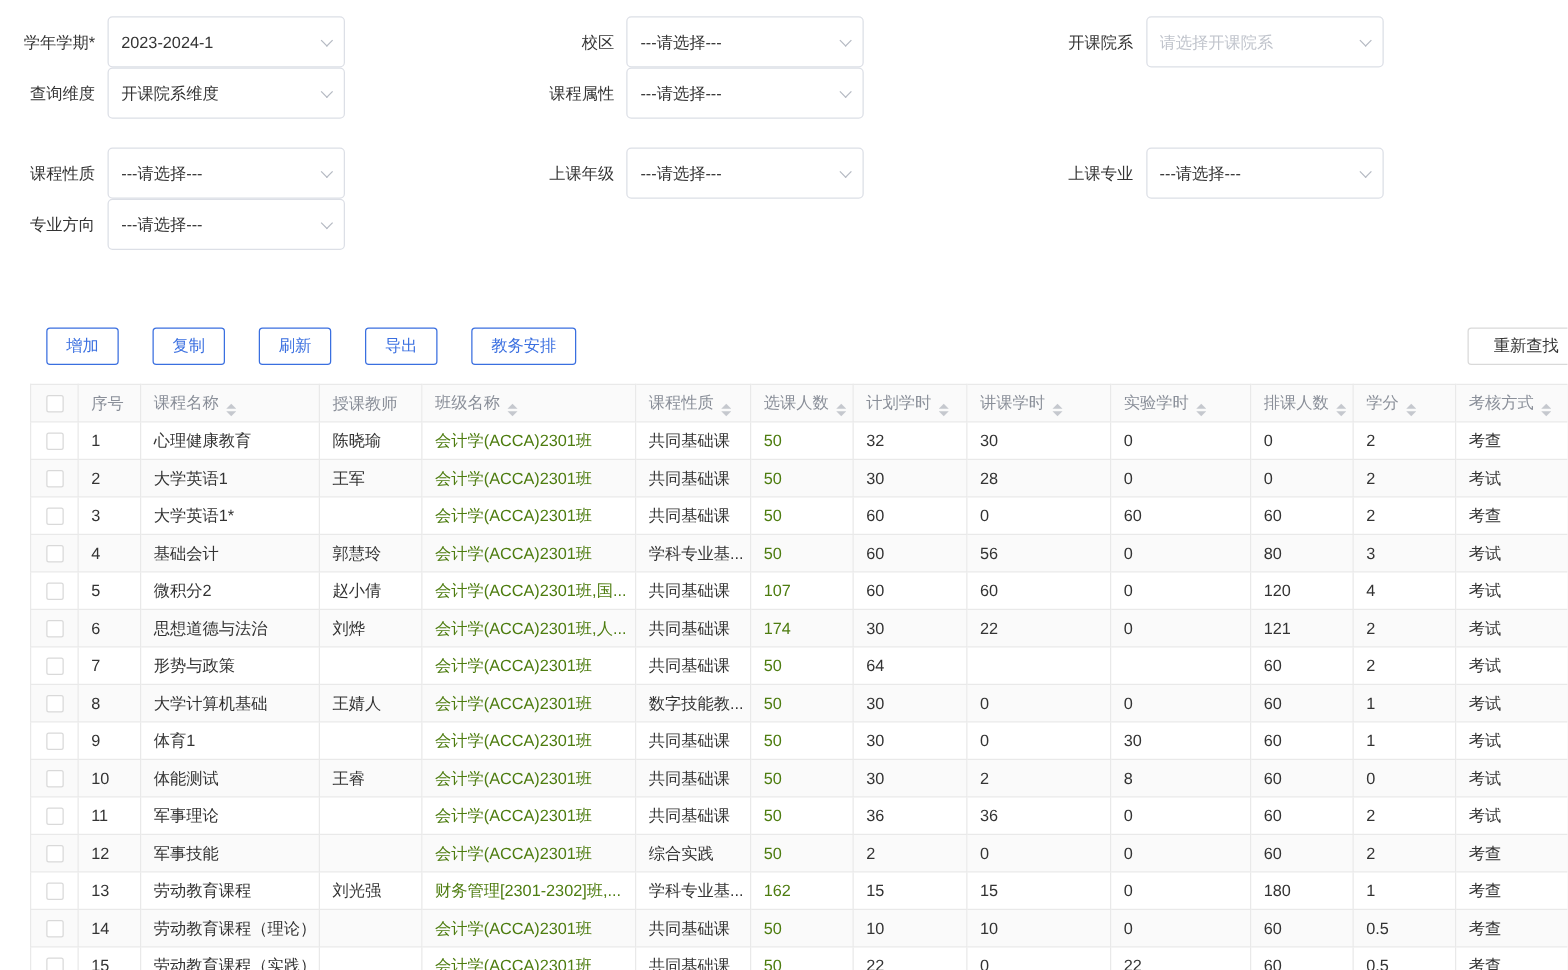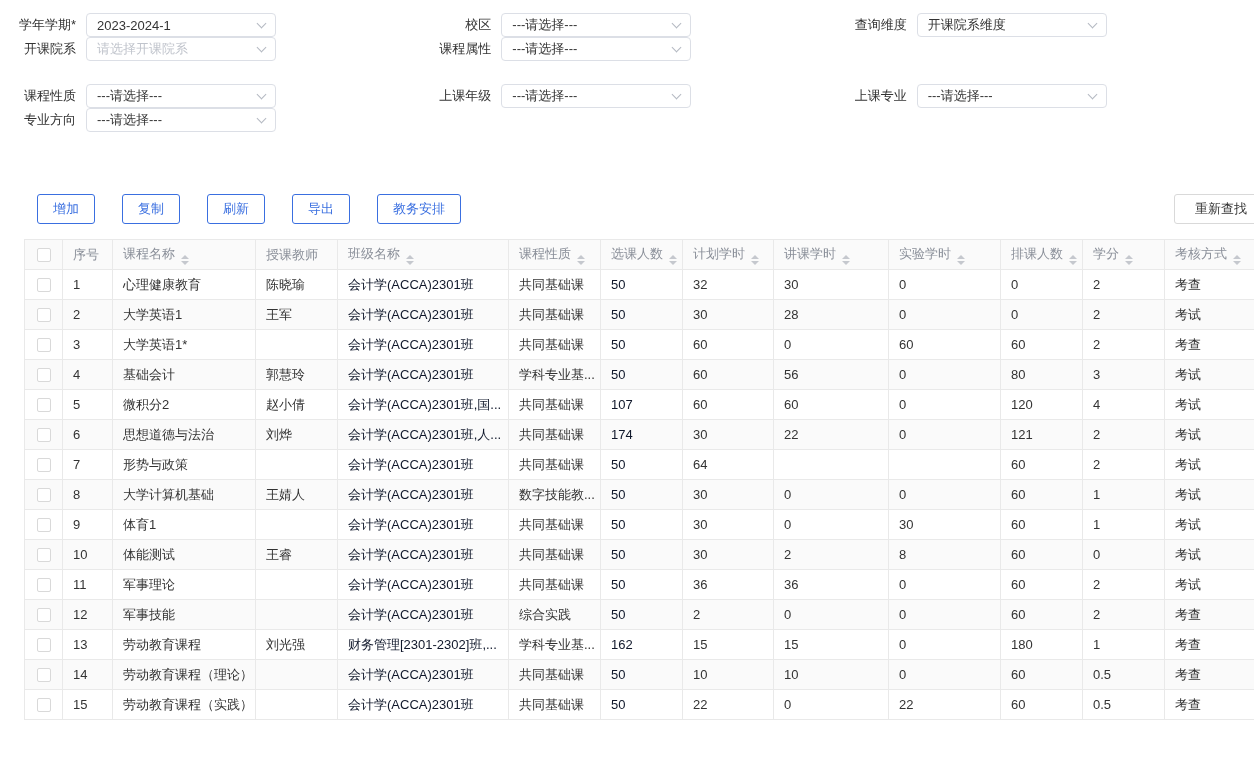--- a/index.html
+++ b/index.html
@@ -26,21 +26,21 @@
     min-width: 58px;
     text-align: right;
     margin-right: 10px;
     white-space: nowrap;
     color: #333;
   }
   .select-box {
     position: relative;
     flex: 1 1 auto;
     max-width: 190px;
-    height: 24px;
+    height: 41px;
     border: 1px solid #dcdfe6;
     border-radius: 4px;
     background: #fff;
     display: flex;
     align-items: center;
     padding: 0 26px 0 10px;
     cursor: pointer;
   }
   .select-value {
     white-space: nowrap;
@@ -92,21 +92,21 @@
     padding: 0 10px;
     text-align: left;
     font-weight: normal;
     white-space: nowrap;
     overflow: hidden;
     font-size: 13px;
   }
   thead th { background: #fafafa; color: #8a8f99; }
   tbody tr:nth-child(even) td { background: #fafafa; }
   tbody td { color: #333; }
-  .link { color: #0f172a; cursor: pointer; }
+  .link { color: #4d7c0f; cursor: pointer; }
   .cb {
     width: 14px; height: 14px;
     border: 1px solid #d9d9d9;
     border-radius: 2px;
     background: #fff;
     margin: 0 auto;
     cursor: pointer;
   }
   th.col-checkbox, td.col-checkbox { padding: 0; text-align: center; }
   .sorter {
@@ -133,30 +133,30 @@
         </div>
       </div>
       <div class="filter-group">
         <span class="filter-label">校区</span>
         <div class="select-box">
           <span class="select-value">---请选择---</span>
           <i class="chevron"></i>
         </div>
       </div>
       <div class="filter-group">
+        <span class="filter-label">开课院系</span>
+        <div class="select-box">
+          <span class="select-value placeholder">请选择开课院系</span>
+          <i class="chevron"></i>
+        </div>
+      </div>
+      <div class="filter-group">
         <span class="filter-label">查询维度</span>
         <div class="select-box">
           <span class="select-value">开课院系维度</span>
-          <i class="chevron"></i>
-        </div>
-      </div>
-      <div class="filter-group">
-        <span class="filter-label">开课院系</span>
-        <div class="select-box">
-          <span class="select-value placeholder">请选择开课院系</span>
           <i class="chevron"></i>
         </div>
       </div>
       <div class="filter-group">
         <span class="filter-label">课程属性</span>
         <div class="select-box">
           <span class="select-value">---请选择---</span>
           <i class="chevron"></i>
         </div>
       </div>

